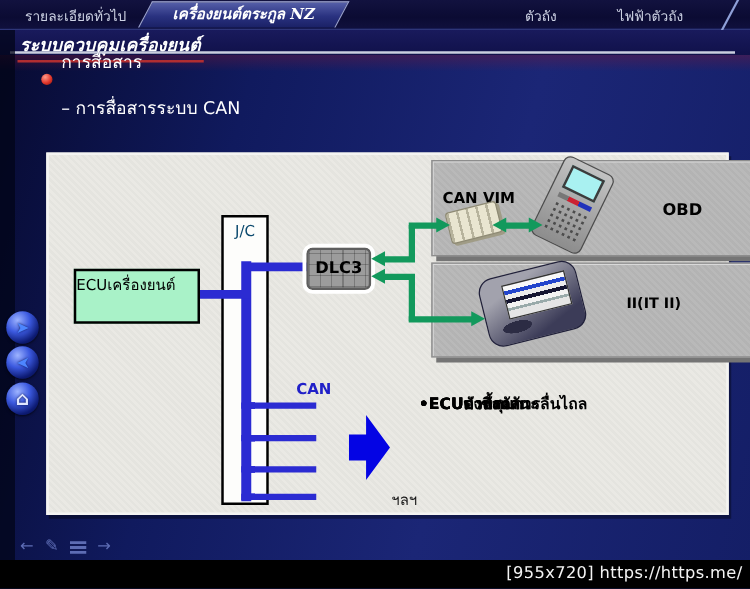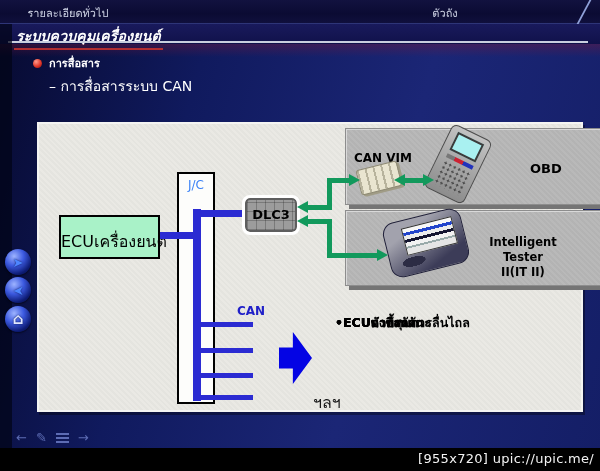--- a/index.html
+++ b/index.html
@@ -6,70 +6,70 @@
   *{box-sizing:border-box;}
   #stage{
     position:relative;width:600px;height:471px;overflow:hidden;
     font-family:"DejaVu Sans",sans-serif;
     background:linear-gradient(105deg,#070a30 0%,#101a5e 30%,#1b2676 62%,#141e66 100%);
   }
   
   #header{position:absolute;left:0;top:0;width:600px;height:24px;
     background:linear-gradient(180deg,#12123f 0%,#0b0b33 60%,#10103d 100%);
     border-bottom:1px solid #2e3578;}
-  .tab{position:absolute;top:4px;font-size:11px;color:#cdd2e4;text-align:center;cursor:pointer;white-space:nowrap;}
+  .tab{position:absolute;top:4px;font-size:11px;color:#cdd2e4;cursor:pointer;white-space:nowrap;}
   .tab-active-wrap{position:absolute;left:116px;top:0;width:158px;height:23px;}
   .tab-active-bg{position:absolute;inset:1px 0 1px 0;transform:skewX(-28deg);
     background:linear-gradient(180deg,#555fa8 0%,#2a3280 55%,#1a2166 100%);
     border-top:1px solid #aab2dd;border-left:1px solid #9aa2cf;border-right:1px solid #9aa2cf;}
   .tab-active-label{position:relative;display:block;width:100%;line-height:22px;text-align:center;
     font-family:"DejaVu Serif",serif;font-style:italic;font-weight:bold;font-size:12px;color:#fff;}
   .header-diagonal{position:absolute;left:583px;top:-2px;width:2px;height:28px;background:#8fa0d8;transform:skewX(-28deg);}
   
   #title-bar{position:absolute;left:0;top:24px;width:600px;height:20px;
     background:linear-gradient(180deg,#191a5c,#10114a);}
   #page-title{position:absolute;left:14px;top:1px;font-size:14px;font-weight:bold;font-style:italic;color:#fff;
     padding:0 2px 1px 2px;border-bottom:2px solid #c2342e;letter-spacing:.2px;}
   #title-divider{position:absolute;left:8px;top:41px;width:580px;height:2px;background:#c9cede;}
   #maroon-band{position:absolute;left:0;top:44px;width:600px;height:13px;
     background:linear-gradient(180deg,rgba(122,24,58,.38),rgba(20,25,90,0));}
   
   .bullet-dot{position:absolute;left:33px;top:59px;width:9px;height:9px;border-radius:50%;
     background:radial-gradient(circle at 35% 30%,#ff9a8a,#e0362a 55%,#7d0f08);}
-  #bullet-main{position:absolute;left:49px;top:54px;font-size:11px;font-weight:bold;color:#fff;}
+  #bullet-main{position:absolute;left:49px;top:38px;font-size:14px;font-weight:normal;color:#fff;}
   #bullet-sub{position:absolute;left:49px;top:75px;font-size:14px;font-weight:normal;color:#fff;}
   
   #panel{position:absolute;left:37px;top:122px;width:546px;height:290px;
     background:#eae9e4;
     background-image:repeating-linear-gradient(45deg,rgba(0,0,0,.025) 0 2px,rgba(255,255,255,0) 2px 4px);
     border:2px solid #f4f4f2;box-shadow:2px 3px 0 rgba(0,0,0,.35);}
   #panel *{position:absolute;}
   .ecu-box{left:20px;top:91px;width:101px;height:44px;background:#a9f2c8;border:2px solid #000;
-    color:#000;font-size:16px;text-align:right;line-height:1.45;padding-top:13px;}
+    color:#000;font-size:12px;text-align:left;line-height:1.45;padding-top:3px;}
   .jc-box{left:138px;top:48px;width:38px;height:232px;background:#fdfdfb;border:2px solid #000;}
-  .jc-label{left:0;top:4px;width:100%;text-align:center;font-size:12px;color:#3b82f6;}
+  .jc-label{left:0;top:4px;width:100%;text-align:center;font-size:12px;color:#0c4a6e;}
   .blue{background:#2b2bd2;}
   .trunk{left:154px;top:85px;width:8px;height:192px;z-index:3;}
   .h-ecu{left:121px;top:108px;width:40px;height:7px;z-index:3;}
   .h-dlc{left:160px;top:86px;width:50px;height:7px;z-index:3;}
   .dlc3{left:206px;top:74px;width:52px;height:34px;background:#9c9c9c;border:2px solid #5e5e5e;border-radius:5px;
     outline:3px solid #fff;z-index:4;
     background-image:repeating-linear-gradient(90deg,rgba(0,0,0,.22) 0 1px,transparent 1px 9px),
                      repeating-linear-gradient(0deg,rgba(0,0,0,.22) 0 1px,transparent 1px 9px);}
   .dlc3-label{left:0;top:7px;width:100%;text-align:center;font-weight:bold;font-size:13px;color:#000;}
   .can-label{left:198px;top:180px;color:#2020c8;font-weight:bold;font-size:12px;}
   .branch{left:154px;height:5px;display:flex;position:absolute;}
   .branch .solid{position:static;width:60px;height:5px;background:#2b2bd2;}
   .branch .dash{position:static;width:7px;height:5px;background:#2b2bd2;margin-left:4px;}
   .b1{top:198px;} .b2{top:224px;} .b3{top:249px;} .b4{top:271px;}
   .big-arrow{left:240px;top:208px;width:33px;height:52px;background:#0404e4;
     clip-path:polygon(0% 30%,42% 30%,42% 0%,100% 50%,42% 100%,42% 70%,0% 70%);}
   .ecu-list{left:296px;top:189px;width:170px;}
   .ecu-list div{position:static;font-size:12.5px;font-weight:600;color:#000;line-height:19px;white-space:nowrap;}
-  .etc-label{left:274px;top:266px;font-size:16px;color:#1a1a1a;}
+  .etc-label{left:274px;top:266px;font-size:12px;color:#1a1a1a;}
   
   .gbox{width:273px;background:#b9b9b9;border:1px solid #8d8d8d;
     box-shadow:4px 4px 0 #757575,inset 1px 1px 0 #d9d9d9;
     background-image:repeating-linear-gradient(45deg,rgba(0,0,0,.03) 0 2px,transparent 2px 4px);}
   .gbox1{left:306px;top:4px;height:77px;}
   .gbox2{left:306px;top:86px;height:76px;}
   .canvim-label{left:8px;top:22px;font-size:12px;font-weight:bold;color:#000;}
   .obd-label{left:184px;top:32px;font-size:13px;font-weight:bold;color:#000;}
   .it-label{left:126px;top:24px;width:102px;text-align:center;font-size:11.5px;font-weight:bold;color:#000;line-height:1.3;}
   
@@ -127,21 +127,26 @@
   #watermark{position:absolute;right:6px;top:3px;color:#f4f4f4;font-size:13px;letter-spacing:.3px;}
   .left-strip{position:absolute;left:0;top:24px;width:12px;height:424px;background:rgba(2,4,22,.72);}
 </style>
 </head>
 <body>
 
 <div id="stage">
 
   <div id="header">
     <div class="tab" style="left:20px;width:96px;">รายละเอียดทั่วไป</div>
+    <div class="tab-active-wrap">
+      <div class="tab-active-bg"></div>
+      <span class="tab-active-label">เครื่องยนต์ตระกูล NZ</span>
+    </div>
     <div class="tab" style="left:420px;width:50px;">ตัวถัง</div>
+    <div class="tab" style="left:494px;width:72px;">ไฟฟ้าตัวถัง</div>
     <div class="header-diagonal"></div>
   </div>
 
   <div id="title-bar">
     <span id="page-title">ระบบควบคุมเครื่องยนต์</span>
   </div>
   <div id="title-divider"></div>
   <div id="maroon-band"></div>
   <div class="left-strip"></div>
 
@@ -214,21 +219,20 @@
       </div>
       <span class="obd-label">OBD</span>
     </div>
 
     <div class="gbox gbox2">
       <div class="it-dev">
         <div class="it-screen"></div>
         <div class="it-btns"></div>
       </div>
       <div class="it-label">
-        <span style="position:static;display:block;">Intelligent Tester</span>
         <span style="position:static;display:block;">II(IT II)</span>
       </div>
     </div>
 
     <div class="green gline g-h1"></div>
     <div class="arrow-left gline g-a1"></div>
     <div class="green gline g-v1"></div>
     <div class="green gline g-h1b"></div>
     <div class="arrow-right gline g-a1b"></div>
 
@@ -254,16 +258,16 @@
   </div>
 
   <div id="footer-icons">
     <span class="ficon">←</span>
     <span class="ficon">✎</span>
     <span class="list-icon"></span>
     <span class="ficon">→</span>
   </div>
 
   <div id="black-bar">
-    <span id="watermark">[955x720] upic://upic.me/</span>
+    <span id="watermark">[955x720] https://https.me/</span>
   </div>
 
 </div>
 
 </body></html>

